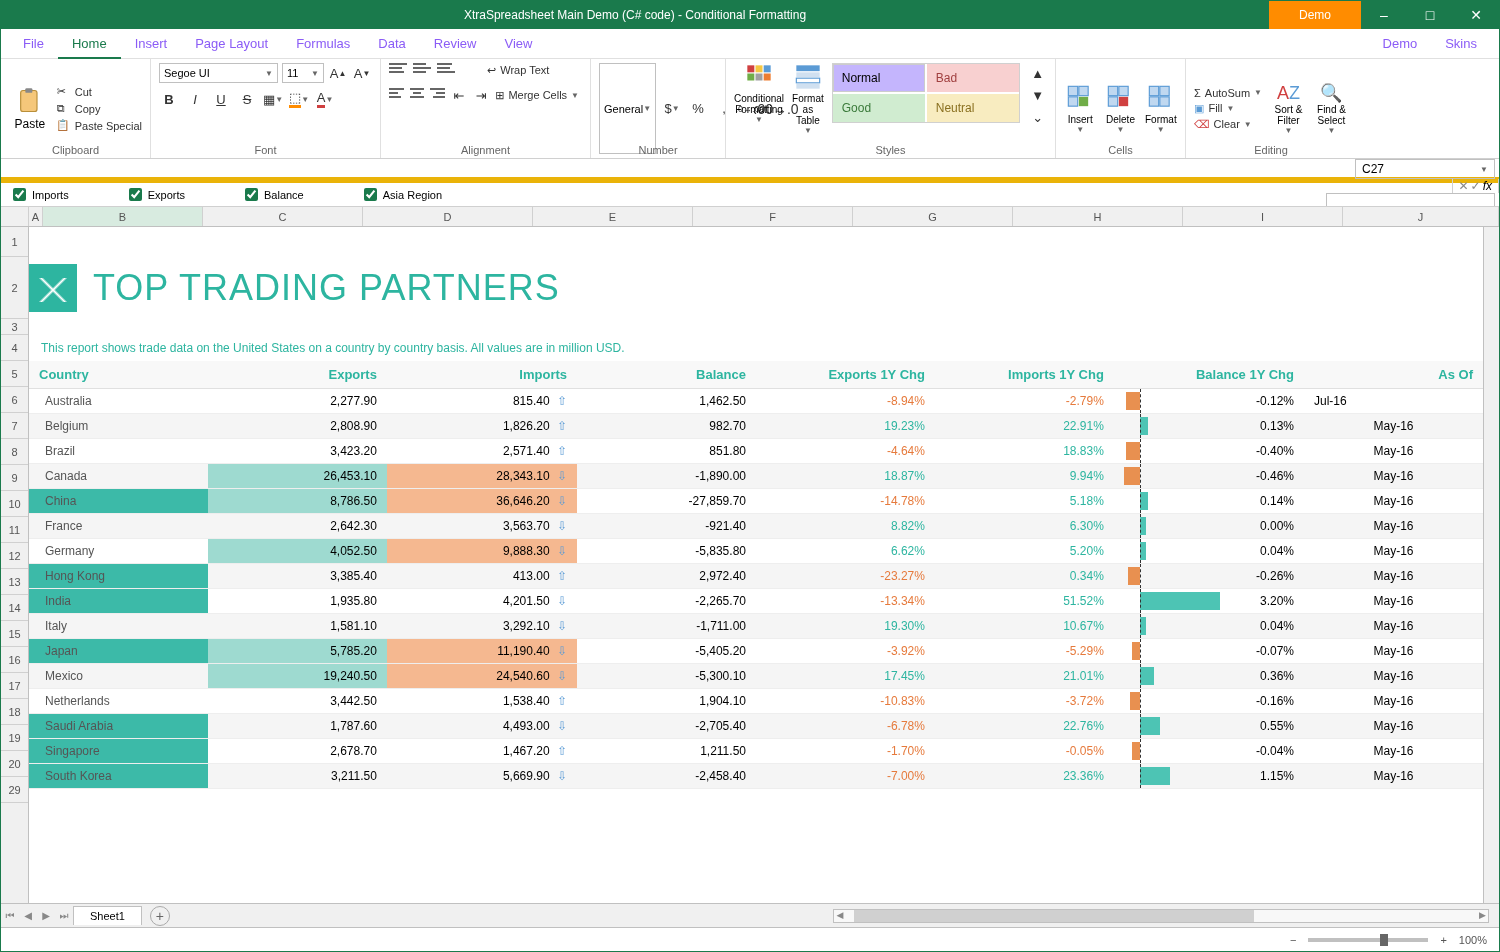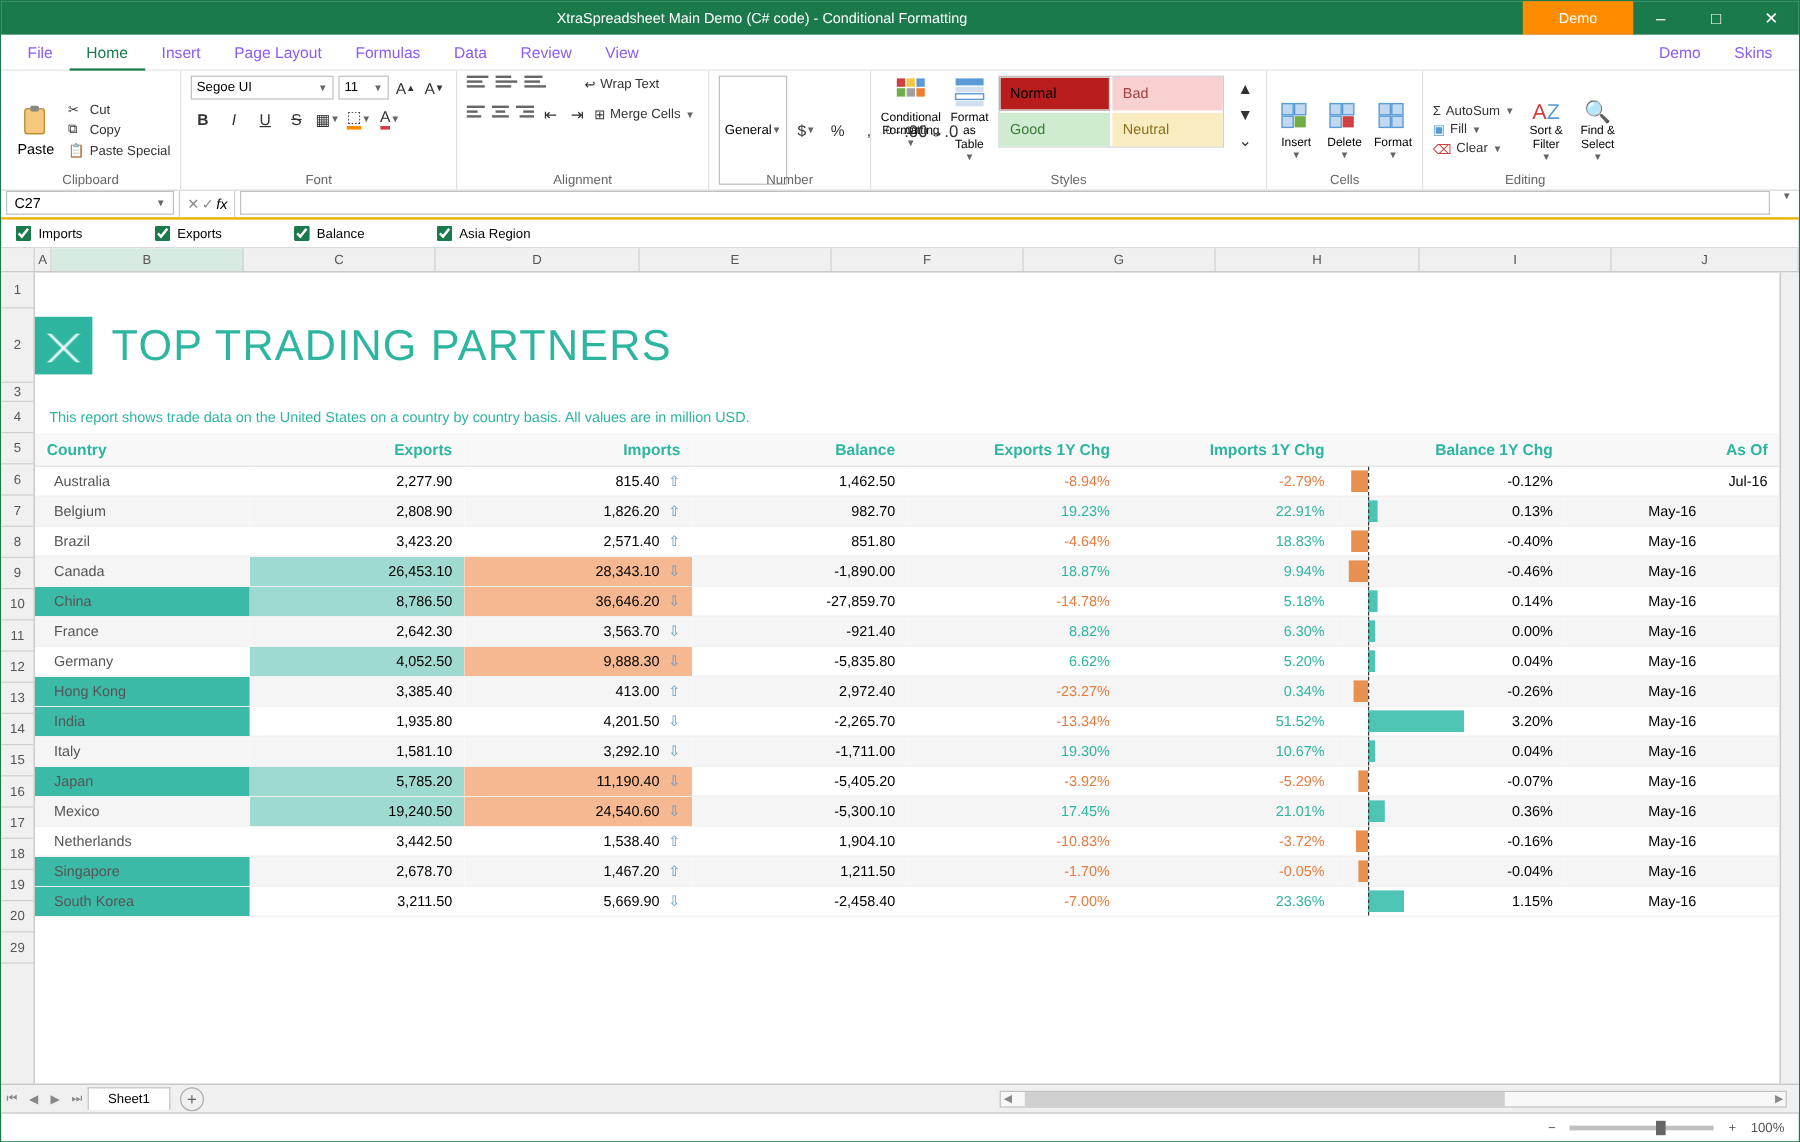--- a/index.html
+++ b/index.html
@@ -45,21 +45,21 @@
 .num-area { display: flex; gap: 6px; width: 120px; }
 
 .styles-area { display: flex; gap: 8px; align-items: flex-start; }
 .style-grid { display: grid; grid-template-columns: 92px 92px; gap: 2px; border: 1px solid #d0d0d0; }
 .style-cell { padding: 6px 8px; font-size: 12px; border: 1px solid transparent; }
 
 .cells-area { display: flex; gap: 8px; }
 .edit-area { display: flex; gap: 10px; }
 
 
-.formula-bar { height: 24px; display: flex; align-items: flex-start; border-bottom: 2px solid #eab308; background: #fff; }
+.formula-bar { height: 24px; display: flex; align-items: flex-end; border-bottom: 6px solid #eab308; background: #fff; flex-direction: column; }
 .cell-ref { width: 140px; border: 1px solid #c0c0c0; padding: 2px 6px; font-size: 12px; margin: 0 4px; display: flex; align-items: center; justify-content: space-between; }
 .fb-btns { display: flex; gap: 2px; padding: 0 6px; border-left: 1px solid #d0d0d0; border-right: 1px solid #d0d0d0; height: 100%; align-items: center; }
 .fb-input { flex: 1; border: 1px solid #c0c0c0; padding: 2px 6px; font-size: 12px; margin: 0 4px; height: 20px; }
 
 
 .filters { height: 24px; display: flex; align-items: center; gap: 60px; padding: 0 12px; border-bottom: 1px solid #d0d0d0; }
 .fcheck { display: flex; align-items: center; gap: 6px; font-size: 11px; }
 .fcheck input { accent-color: #1a7a4c; }
 
 
@@ -290,21 +290,21 @@
           <svg class="big-icon" viewBox="0 0 24 24">
               <rect x="2" y="2" width="20" height="5" fill="#5b9bd5"></rect>
               <rect x="2" y="8" width="20" height="4" fill="#d0e0f0"></rect>
               <rect x="2" y="13" width="20" height="4" fill="#fff" stroke="#5b9bd5"></rect>
               <rect x="2" y="18" width="20" height="4" fill="#d0e0f0"></rect>
             </svg>
           <span style="font-size:10px;text-align:center">Format as Table</span>
             <span class="caret">▼</span>
         </div>
         <div class="style-grid">
-          <div class="style-cell" style="background:#b91c1c;border:1px solid #ccc">Normal</div>
+          <div class="style-cell" style="background:#c4b5fd;border:1px solid #ccc">Normal</div>
           <div class="style-cell" style="background:#f8d0d0;color:#a04040">Bad</div>
           <div class="style-cell" style="background:#d0ecd0;color:#3a7a3a">Good</div>
           <div class="style-cell" style="background:#f8ecc0;color:#8a7020">Neutral</div>
         </div>
         <div style="display:flex;flex-direction:column;gap:2px">
           <div class="fbtn">▲</div>
           <div class="fbtn">▼</div>
           <div class="fbtn">⌄</div>
         </div>
       </div>
@@ -478,21 +478,21 @@
           </thead>
         <tbody id="tbody">
             <tr>
               <td>Australia</td>
               <td>2,277.90</td>
               <td>815.40 <span class="arrow-up">⇧</span></td>
               <td>1,462.50</td>
               <td class="neg">-8.94%</td>
               <td class="neg">-2.79%</td>
               <td class="bal-cell"><span class="bal-bar " style="right:calc(100% - 26px);width:14px"></span><span class="bal-divider"></span>-0.12%</td>
-              <td style="text-align: right; margin-top: 20px;">Jul-16</td>
+              <td style="text-align: left; margin-top: 20px;">Jul-16</td>
             </tr>
             <tr>
               <td>Belgium</td>
               <td>2,808.90</td>
               <td>1,826.20 <span class="arrow-up">⇧</span></td>
               <td>982.70</td>
               <td class="pos">19.23%</td>
               <td class="pos">22.91%</td>
               <td class="bal-cell"><span class="bal-bar teal" style="left:26px;width:8px"></span><span class="bal-divider"></span>0.13%</td>
               <td style="text-align: center;">May-16</td>
@@ -598,20 +598,30 @@
               <td style="text-align: center;">May-16</td>
             </tr>
             <tr>
               <td>Netherlands</td>
               <td>3,442.50</td>
               <td>1,538.40 <span class="arrow-up">⇧</span></td>
               <td>1,904.10</td>
               <td class="neg">-10.83%</td>
               <td class="neg">-3.72%</td>
               <td class="bal-cell"><span class="bal-bar " style="right:calc(100% - 26px);width:10px"></span><span class="bal-divider"></span>-0.16%</td>
+              <td style="text-align: center;">May-16</td>
+            </tr>
+            <tr>
+              <td class="hl-teal-dk">Saudi Arabia</td>
+              <td>1,787.60</td>
+              <td>4,493.00 <span class="arrow-dn">⇩</span></td>
+              <td>-2,705.40</td>
+              <td class="neg">-6.78%</td>
+              <td class="pos">22.76%</td>
+              <td class="bal-cell"><span class="bal-bar teal" style="left:26px;width:20px"></span><span class="bal-divider"></span>0.55%</td>
               <td style="text-align: center;">May-16</td>
             </tr>
             <tr>
               <td class="hl-teal-dk">Singapore</td>
               <td>2,678.70</td>
               <td>1,467.20 <span class="arrow-up">⇧</span></td>
               <td>1,211.50</td>
               <td class="neg">-1.70%</td>
               <td class="neg">-0.05%</td>
               <td class="bal-cell"><span class="bal-bar " style="right:calc(100% - 26px);width:8px"></span><span class="bal-divider"></span>-0.04%</td>

